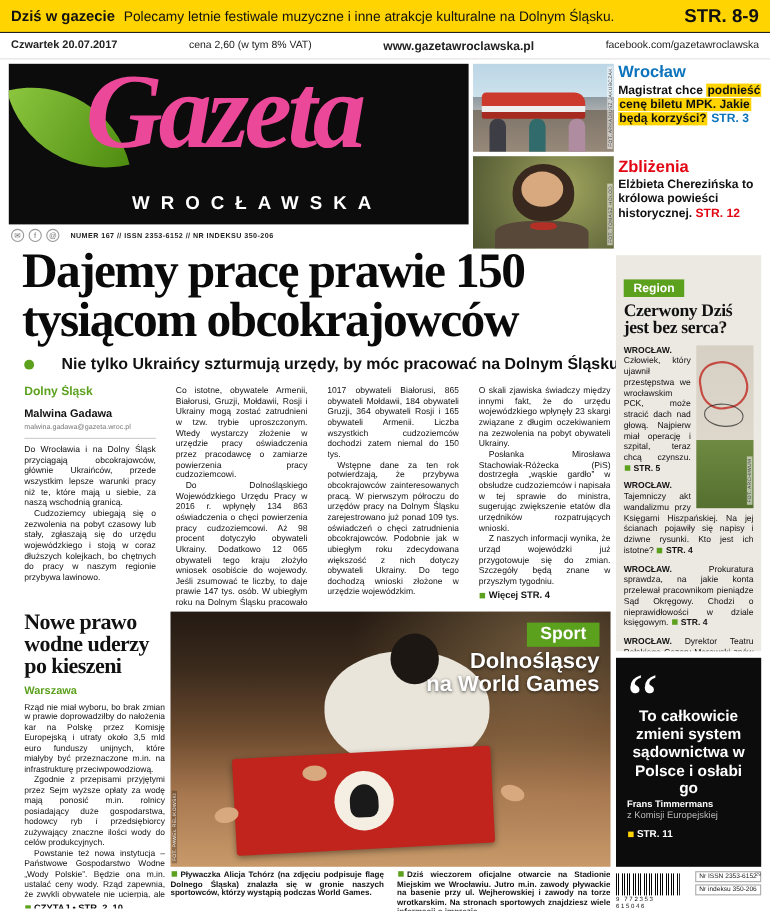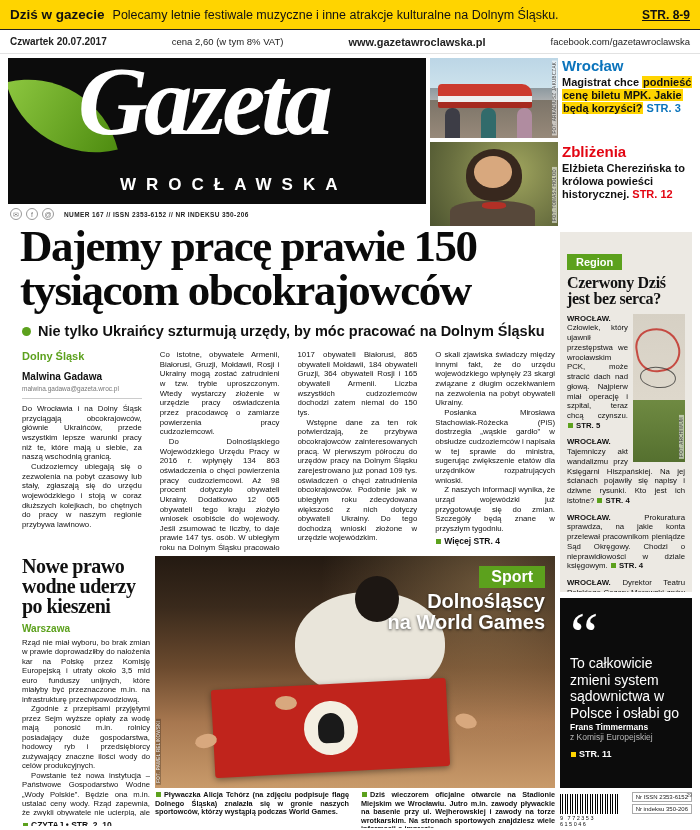--- a/index.html
+++ b/index.html
@@ -9,35 +9,35 @@
   *{box-sizing:border-box;margin:0;padding:0;}
   body{background:#888;font-family:"Liberation Sans",sans-serif;}
   .page{position:relative;width:700px;height:830px;background:#fff;margin:0 auto;
         color:var(--ink);overflow:hidden;}
 
   
   .topbar{position:absolute;left:0;top:0;width:700px;height:30px;background:var(--yellow);
           display:flex;align-items:center;gap:8px;padding:0 10px;border-bottom:1px solid #222;}
   .topbar .tb-label{font-weight:bold;font-size:13.5px;}
   .topbar .tb-text{font-size:12.5px;}
-  .topbar .tb-page{font-weight:bold;font-size:12px;margin-left:auto;text-decoration:underline;}
+  .topbar .tb-page{font-weight:bold;font-size:17px;margin-left:auto;}
 
   
   .dateline{position:absolute;left:0;top:30px;width:700px;height:24px;display:flex;
             align-items:center;justify-content:space-between;padding:0 10px;
             font-size:9.5px;color:#222;border-bottom:1px solid #e2e2e2;}
   .dl-date{font-weight:bold;font-size:10px;}
   .dl-site{font-weight:bold;font-size:11px;}
 
   
   .masthead{position:absolute;left:8px;top:58px;width:418px;height:146px;background:#0c0c0c;overflow:hidden;}
   .leaf{position:absolute;left:8px;top:12px;width:92px;height:92px;
         background:linear-gradient(135deg,#8cc63f,#4e8c10);
         border-radius:0 100% 0 100%;transform:rotate(-14deg);}
-  .gazeta{position:absolute;left:70px;top:-12px;color:#ffffff;
+  .gazeta{position:absolute;left:70px;top:-12px;color:#ec4899;
           font-family:"Liberation Serif",serif;font-style:italic;font-weight:bold;
           font-size:97px;letter-spacing:-4px;z-index:2;}
   .wroclawska{position:absolute;left:112px;bottom:9px;color:#fff;font-weight:bold;
               font-size:17px;letter-spacing:10px;z-index:2;}
 
   
   .issue-row{position:absolute;left:10px;top:208px;display:flex;align-items:center;gap:4px;}
   .circ{width:12px;height:12px;border:1px solid #999;border-radius:50%;color:#777;
         font-size:7px;line-height:11px;text-align:center;}
   .issue-line{margin-left:6px;font-size:6.5px;font-weight:bold;letter-spacing:.4px;color:#222;}
@@ -67,21 +67,21 @@
   .tt1{left:562px;top:57px;} .tt2{left:562px;top:143px;}
   .t-label{font-weight:bold;font-size:15px;margin-bottom:2px;}
   .t-label.blue, .blue{color:var(--blue);} .t-label.red, .red{color:var(--red);}
   .t-body{font-weight:bold;font-size:11px;line-height:1.16;}
   .hl{background:var(--yellow);box-decoration-break:clone;-webkit-box-decoration-break:clone;padding:0 1px;}
 
   
   .headline{position:absolute;left:20px;top:224px;width:545px;
             font-family:"Liberation Serif",serif;font-weight:bold;font-size:45px;
             line-height:.98;letter-spacing:-1.5px;color:#0a0a0a;}
-  .standfirst{position:absolute;left:22px;top:323px;display:flex;align-items:center;gap:7px;
+  .standfirst{position:absolute;left:22px;top:323px;display:flex;align-items:center;gap:25px;
               font-weight:bold;font-size:14.5px;}
   .dot{width:9px;height:9px;border-radius:50%;background:var(--green);flex:0 0 auto;}
 
   
   .article{position:absolute;left:22px;top:350px;width:533px;height:202px;
            display:grid;grid-template-columns:repeat(4,1fr);gap:18px;overflow:hidden;}
   .col{font-size:7.8px;line-height:1.24;text-align:justify;overflow:hidden;hyphens:auto;}
   .col p+p{text-indent:9px;}
   .kicker{color:var(--green);font-weight:bold;font-size:11px;}
   .author{font-weight:bold;font-size:10px;margin-top:7px;}
@@ -143,21 +143,21 @@
   .captions{position:absolute;left:155px;top:791px;width:400px;height:37px;display:flex;gap:12px;
             overflow:hidden;}
   .cap{flex:1;font-size:7.3px;font-weight:bold;line-height:1.18;text-align:justify;}
 
   
   .quote{position:absolute;left:560px;top:598px;width:132px;height:190px;background:#0c0c0c;
          color:#fff;padding:8px 10px;overflow:hidden;}
   .qmark{height:32px;}
   .qmark::before{content:"“";font-family:"Liberation Serif",serif;font-size:64px;line-height:.9;
                  color:#fff;display:block;}
-  .qtext{font-weight:normal;font-size:14px;line-height:1.18;margin-top:17px;}
+  .qtext{font-weight:bold;font-size:14px;line-height:1.18;margin-top:4px;text-align:center;}
   .qauthor{margin-top:1px;font-weight:bold;font-size:8.5px;}
   .qorg{font-size:8.5px;color:#b9b9b9;}
   .qpage{margin-top:7px;font-weight:bold;font-size:9px;}
 
   
   .barcode{position:absolute;left:560px;top:792px;width:132px;height:34px;display:flex;
            align-items:flex-start;}
   .bars{width:58px;height:20px;margin-top:2px;
     background:repeating-linear-gradient(90deg,#000 0 1px,#fff 1px 2px,#000 2px 3px,#fff 3px 5px);}
   .bc-digits{font-size:5.5px;letter-spacing:1.5px;margin-top:1px;}

